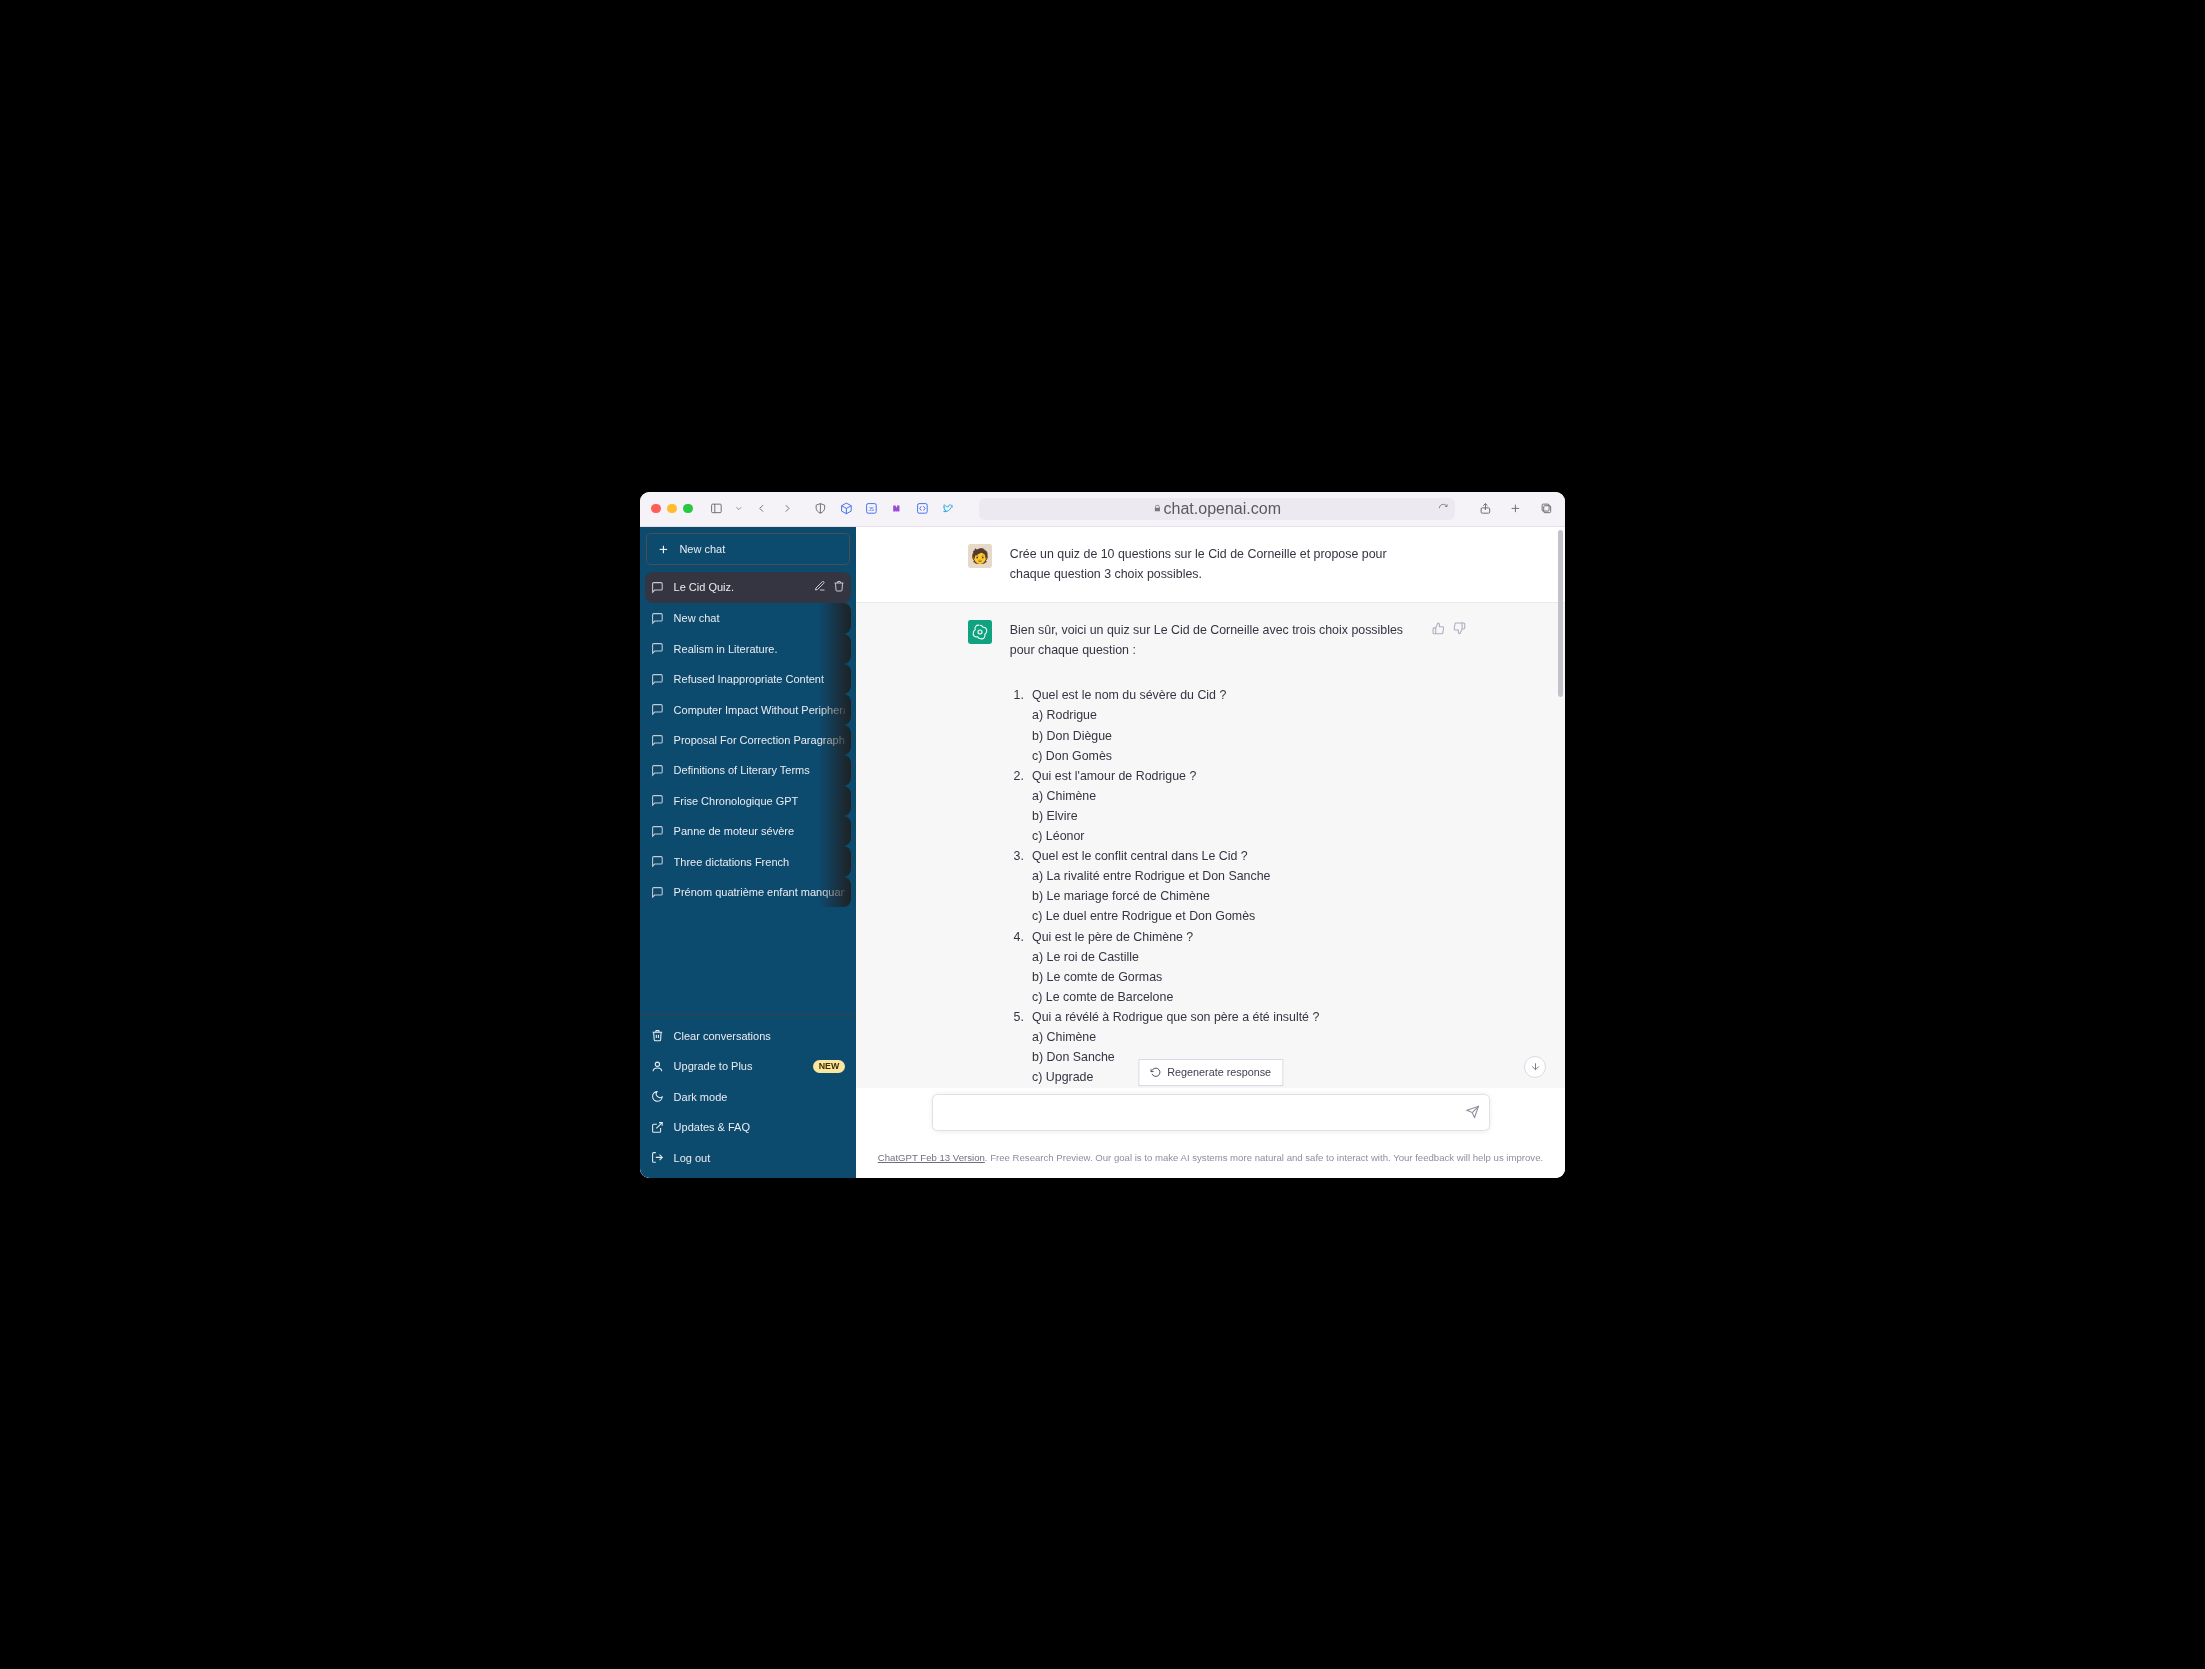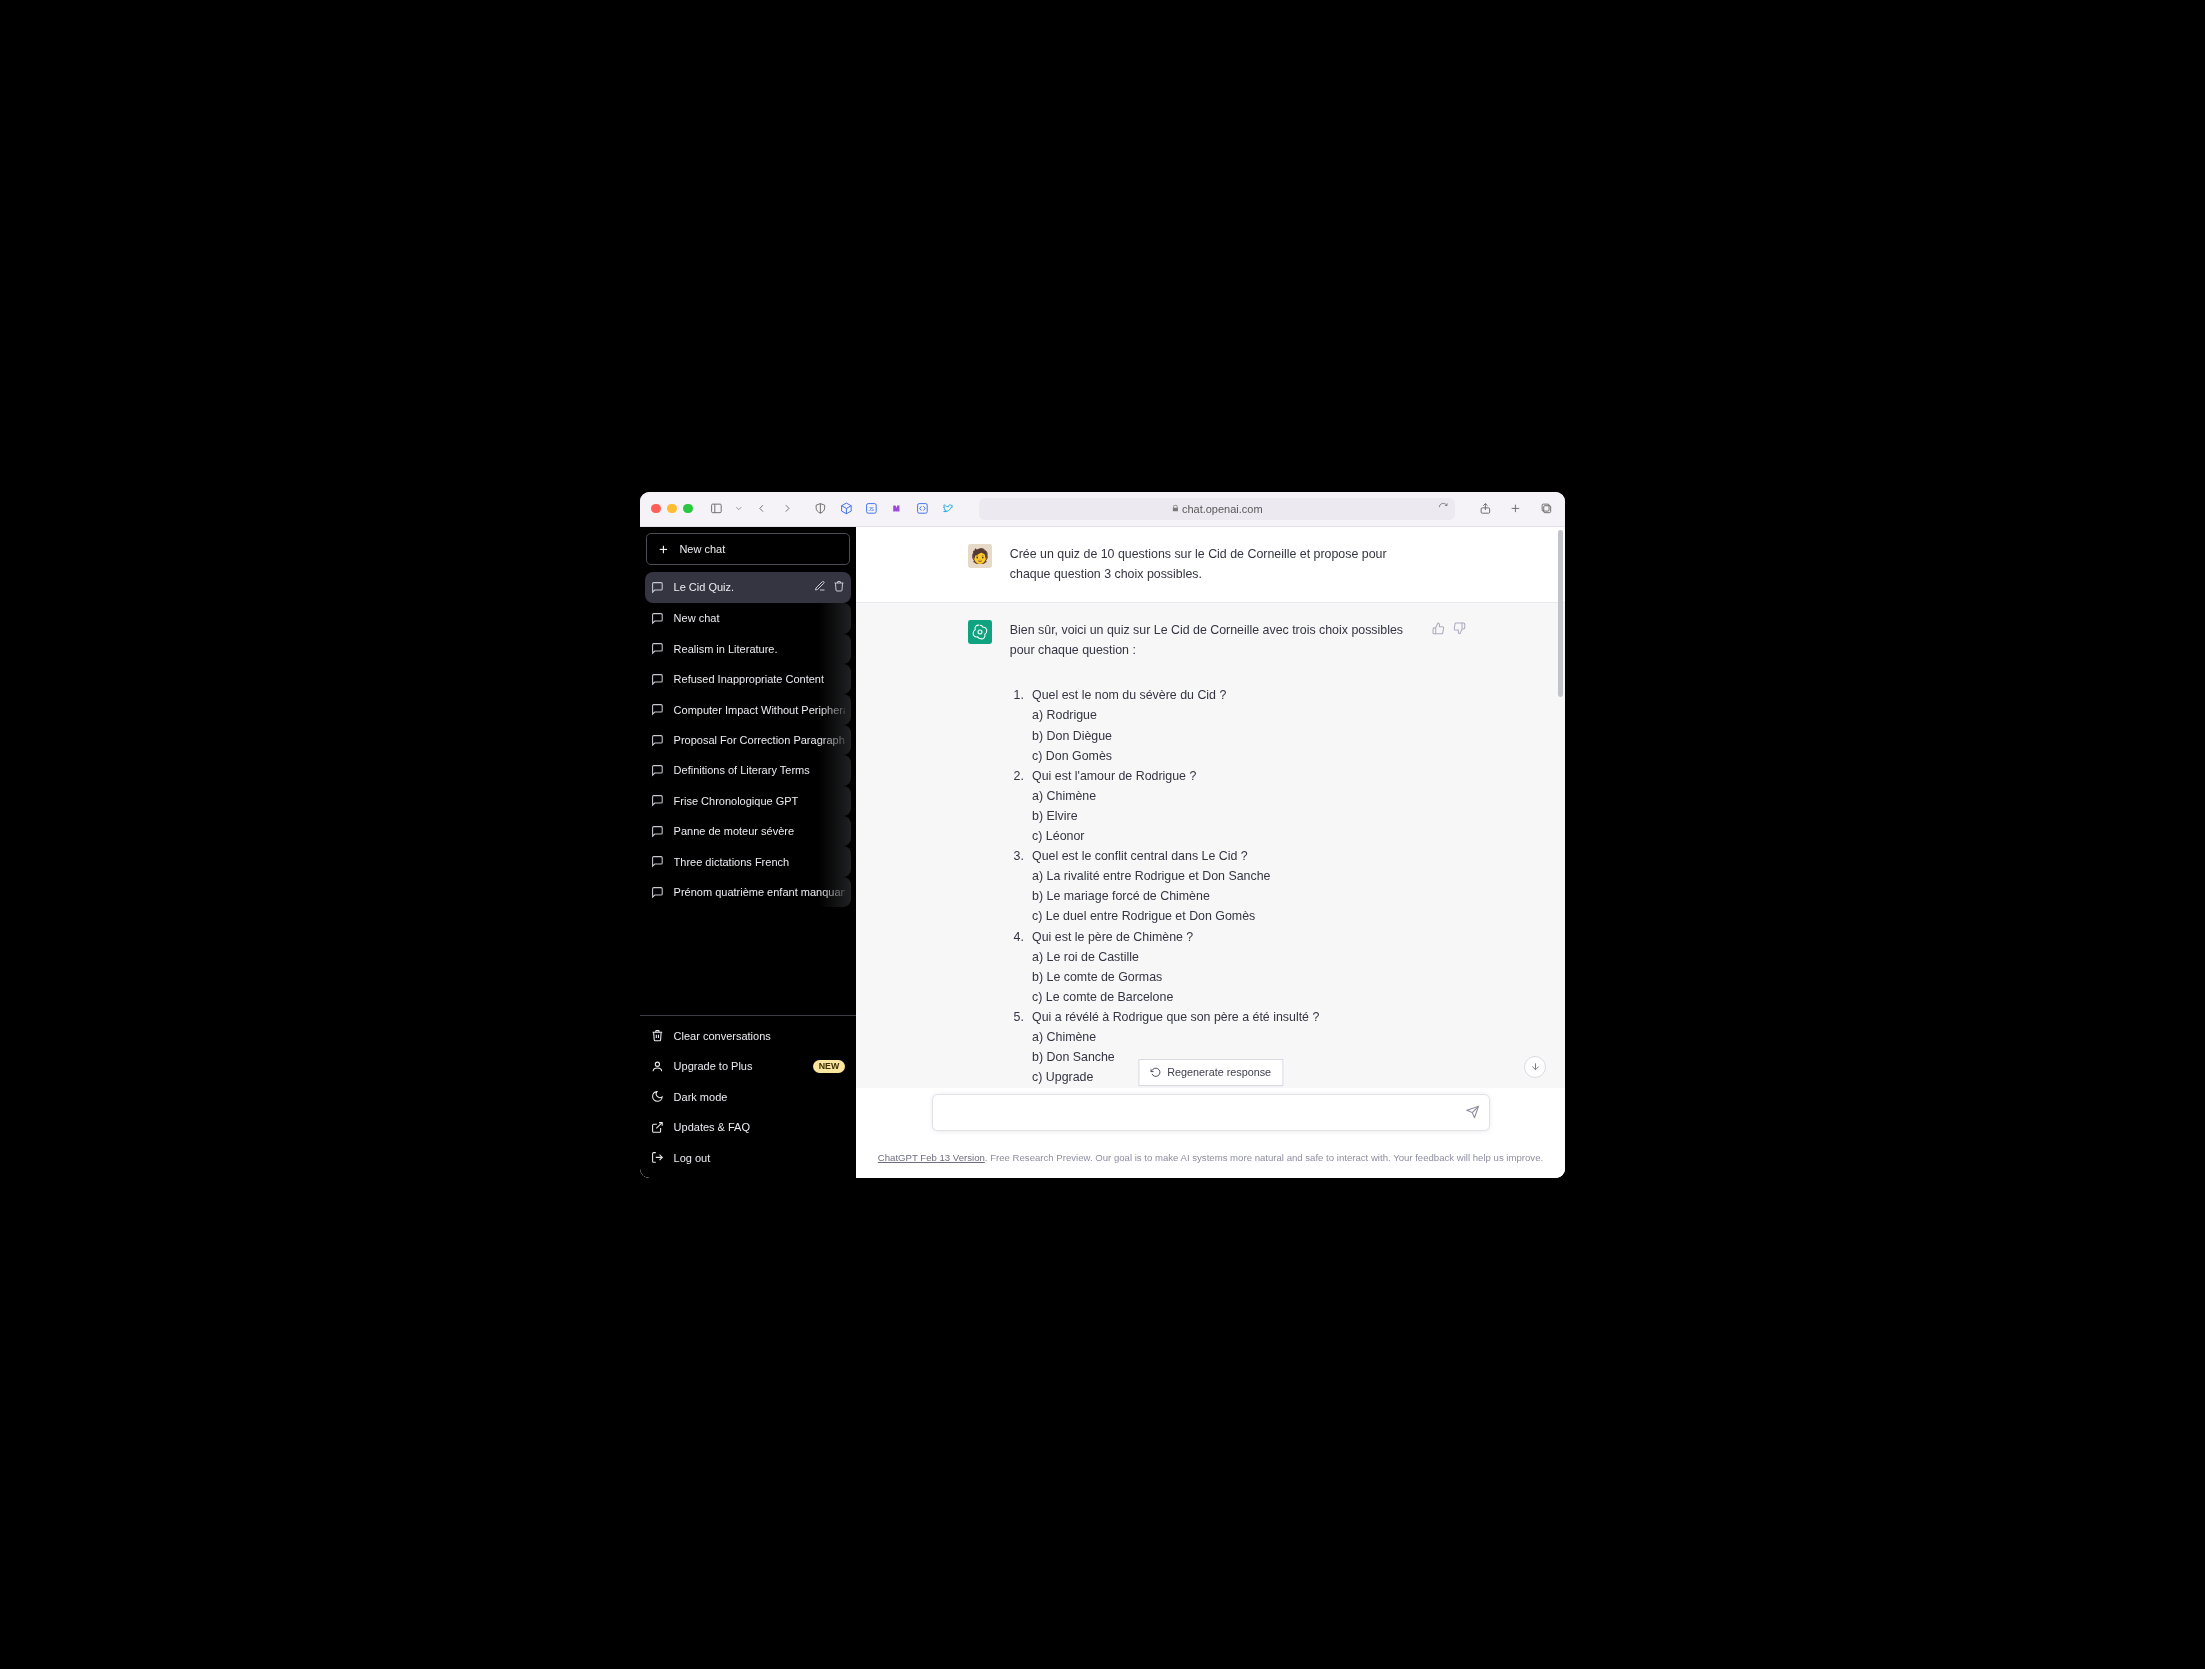--- a/index.html
+++ b/index.html
@@ -55,42 +55,42 @@
   .url-bar {
     flex: 1;
     height: 22px;
     background: #ede9f1;
     border-radius: 5.6px;
     display:flex;
     align-items:center;
     justify-content:center;
     gap:2px;
     color:#5a5a5a;
-    font-size: 11px;
+    font-size: 16px;
     margin: 0 12.8px;
     position: relative;
   }
   .url-bar .lock { width:8.8px; height:8.8px; fill:#7a7a7a; }
   .url-bar .refresh { position:absolute; right:6.4px; color:#7a7a7a; }
   .url-bar .refresh svg { width:10.4px; height:10.4px; stroke:currentColor; fill:none; stroke-width:2; }
 
   .titlebar-right { display:flex; gap:14.4px; }
 
   
   .app {
     flex:1;
     display:flex;
     min-height:0;
     background:#fff;
   }
 
   
   .sidebar {
     width: 216px;
-    background:#000000;
+    background:#0c4a6e;
     color:#ececf1;
     display:flex;
     flex-direction:column;
     font-size:11px;
   }
   .new-chat-btn {
     margin:6.4px;
     padding:8.8px 9.6px;
     border:0.8px solid #4d4d55;
     border-radius:4.8px;

